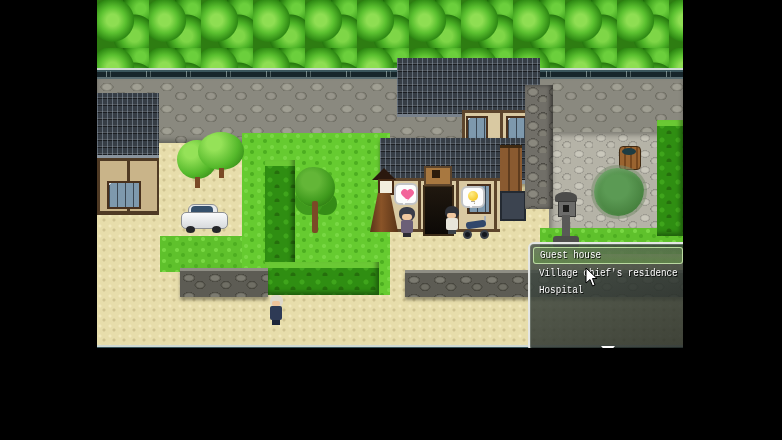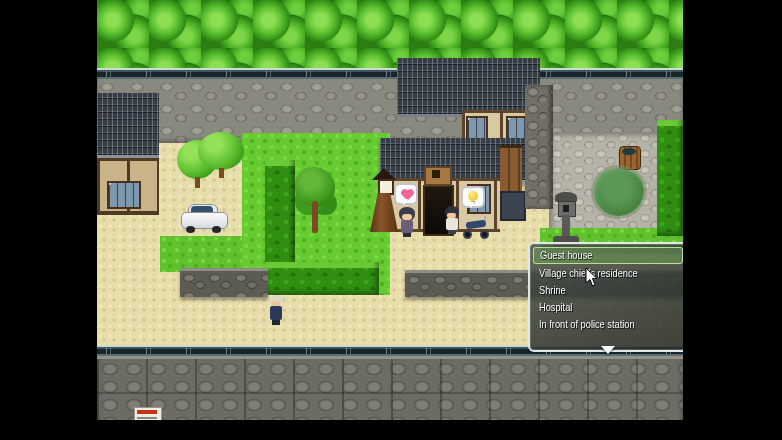--- a/index.html
+++ b/index.html
@@ -1,17 +1,17 @@
 <!DOCTYPE html>
 <html><head>
 <meta charset="utf-8">
 <style>
   html,body{margin:0;padding:0;background:#000;}
-  #stage{position:relative;width:782px;height:420px;background:#000;overflow:hidden;
-         font-family:Liberation Sans, sans-serif;}
+  #stage{position:relative;width:782px;height:348px;background:#000;overflow:hidden;
+         font-family:Liberation Mono, monospace;}
   .abs{position:absolute;}
 
   
   #viewport{left:97px;top:0;width:586px;height:440px;overflow:hidden;background:#e7ddab;}
 
   
   .forest{left:0;top:0;width:586px;height:70px;background-color:#2e7d12;
     background-image:
       radial-gradient(circle at 30% 42%, #8ede52 0 6px, #5bc130 13px, #2f8a14 21px, transparent 22px),
       radial-gradient(circle at 72% 75%, #7ed647 0 6px, #4eb528 13px, #27790f 21px, transparent 22px),
@@ -306,23 +306,21 @@
       <div class="hdr"></div>
         <div class="l1"></div>
         <div class="l2"></div>
     </div>
     <div class="abs sign-orange"></div>
     <div class="abs post"></div>
 
     <div class="abs choice-window">
       <div class="menu-item selected"><span>Guest house</span></div>
       <div class="menu-item"><span>Village chief's residence</span></div>
-      <div class="menu-item"><span>Shrine</span></div>
       <div class="menu-item"><span>Hospital</span></div>
-      <div class="menu-item"><span>In front of police station</span></div>
       <div class="scroll-arrow"></div>
     </div>
 
     <svg class="abs mouse-cursor" viewBox="0 0 14 20">
       <polygon points="1,0 1,15 5,11.5 7.5,18 10,17 7.5,10.5 12,10.5" fill="#ffffff" stroke="#000000" stroke-width="1"></polygon>
     </svg>
   </div>
 </div>
 
 </body></html>

